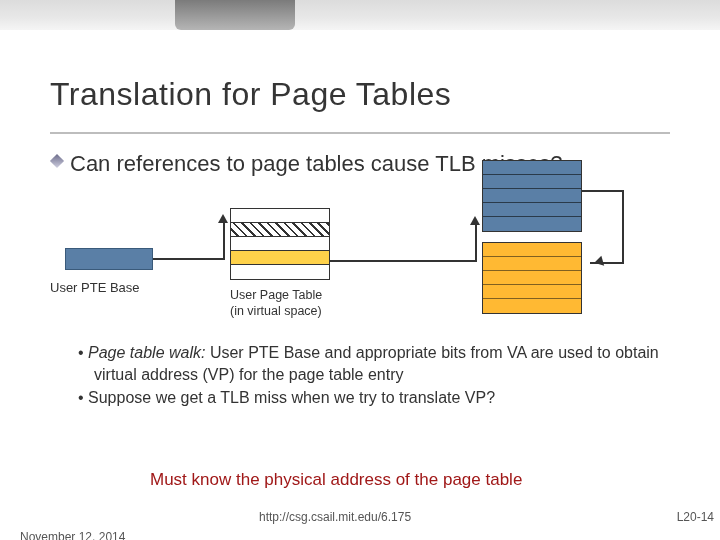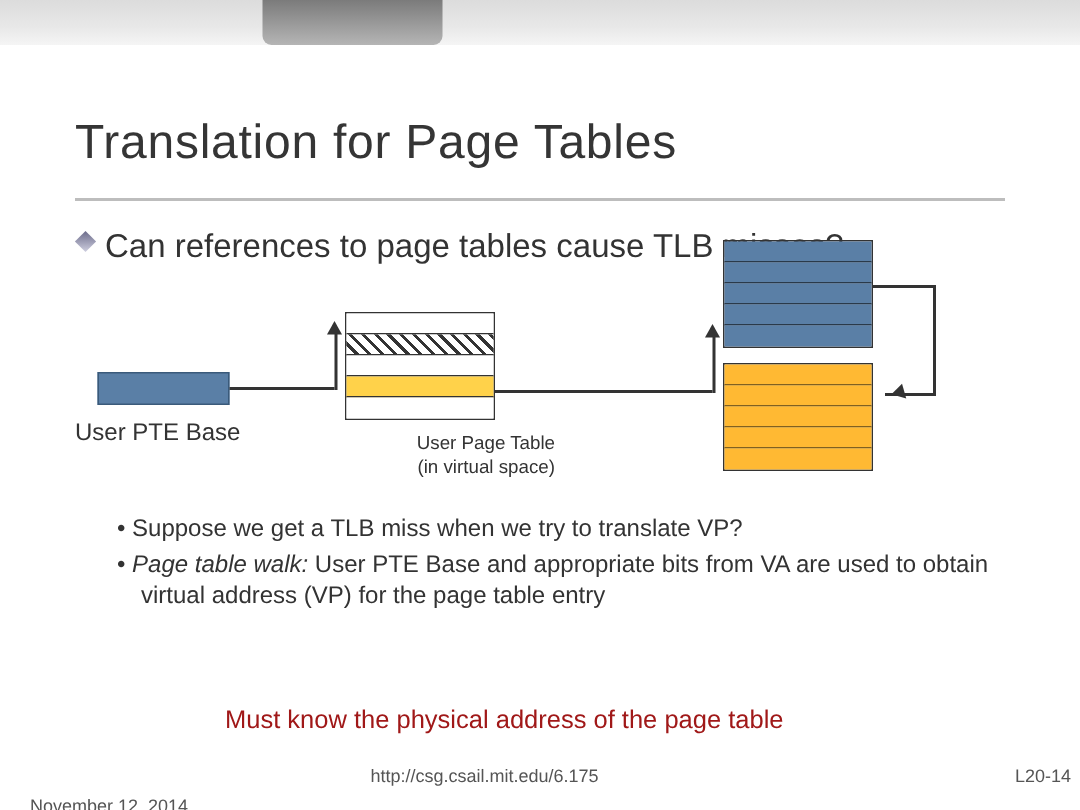--- a/index.html
+++ b/index.html
@@ -61,21 +61,21 @@
   .pte-box {
     position: absolute;
     top: 88px; left: 15px;
     width: 88px; height: 22px;
     background: #5a7fa6;
     border: 1px solid #3a5a7a;
   }
   .pte-label {
     position: absolute;
     top: 120px; left: 0px;
-    font-size: 16px;
+    font-size: 13px;
     color: #333;
   }
   .arrow1 {
     position: absolute;
     top: 98px; left: 103px;
     width: 70px; height: 2px;
     background: #333;
   }
   .arrow1::after {
     content: '';
@@ -111,21 +111,21 @@
   .upt .r-hatch {
     background: repeating-linear-gradient(45deg, #fff, #fff 4px, #333 4px, #333 6px);
   }
   .upt .r-yellow { background: #ffd24a; }
   .upt-label {
     position: absolute;
     top: 128px; left: 180px;
     font-size: 12.5px;
     color: #333;
     line-height: 1.25;
-    text-align: right;
+    text-align: left;
     width: 140px;
   }
 
   .arrow2 {
     position: absolute;
     top: 100px; left: 280px;
     width: 145px; height: 2px;
     background: #333;
   }
   .arrow2::after {
@@ -212,21 +212,21 @@
   }
 
   .footer {
     position: absolute;
     top: 510px; left: 0;
     width: 720px;
     font-size: 12px;
     color: #555;
   }
   .footer .date { position: absolute; left: 20px; margin-top: 20px; }
-  .footer .url { position: absolute; left: 247px; }
+  .footer .url { position: absolute; left: 259px; }
   .footer .pg { position: absolute; right: 6px; }
 </style>
 </head>
 <body>
 
 <div class="topbar">
   <div class="topbar-accent"></div>
 </div>
 
 <div class="title">Translation for Page Tables</div>
@@ -271,24 +271,24 @@
     <div class="row"></div>
     <div class="row"></div>
     <div class="row"></div>
     <div class="row"></div>
     <div class="row"></div>
   </div>
 </div>
 
 <ul class="bullets2">
   <li>
-    <span>Suppose we get a TLB miss when we try to translate VP?</span>
+    <span class="italic">Page table walk:</span><span> User PTE Base and appropriate bits from VA are used to obtain virtual address (VP) for the page table entry</span>
   </li>
   <li>
-    <span class="italic">Page table walk:</span><span> User PTE Base and appropriate bits from VA are used to obtain virtual address (VP) for the page table entry</span>
+    <span>Suppose we get a TLB miss when we try to translate VP?</span>
   </li>
 </ul>
 
 <div class="conclusion">Must know the physical address of the page table</div>
 
 <div class="footer">
   <span class="date">November 12, 2014</span>
   <span class="url">http://csg.csail.mit.edu/6.175</span>
   <span class="pg">L20-14</span>
 </div>

